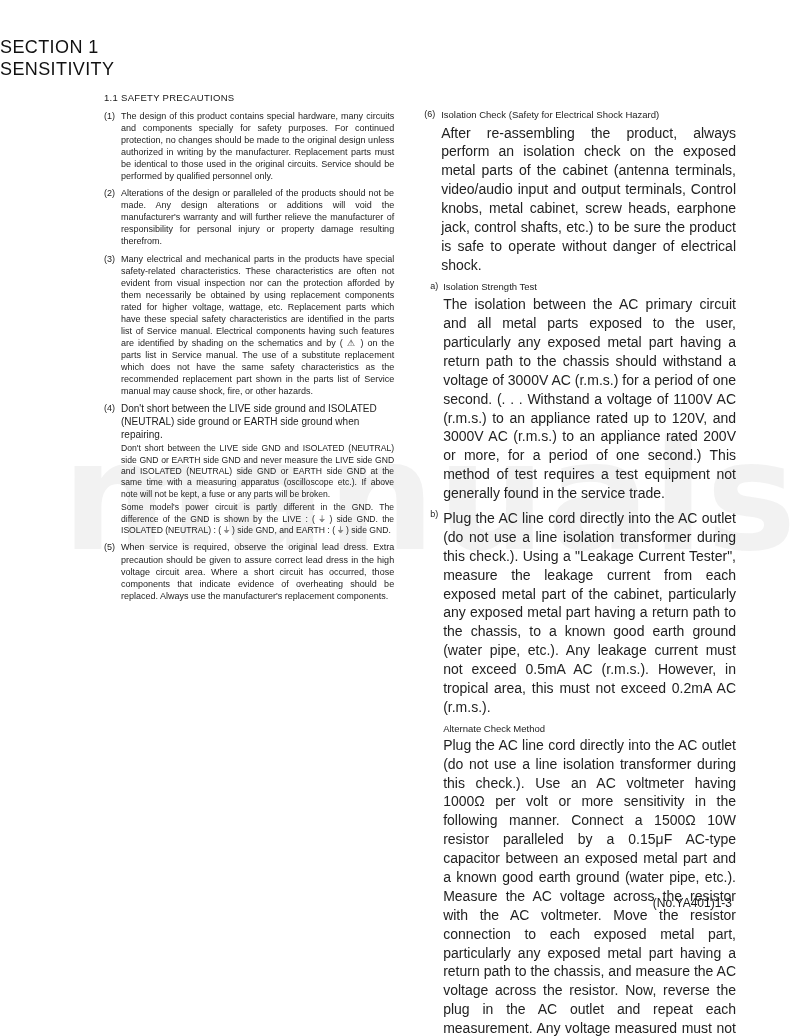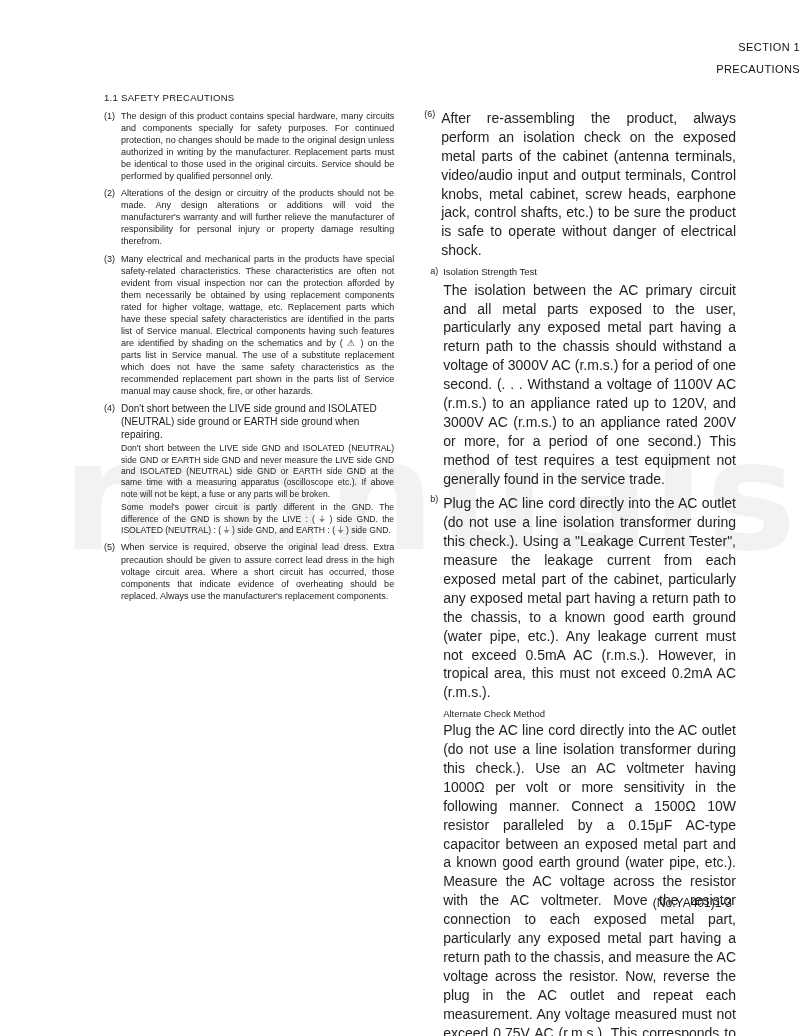--- a/index.html
+++ b/index.html
@@ -7,22 +7,22 @@
   body { width:800px; height:1036px; font-family:"Liberation Sans","DejaVu Sans",sans-serif; color:#1c1c1c; }
   .page { position:relative; width:800px; height:1036px; background:#ffffff; overflow:hidden; }
 
   .watermark {
     position:absolute; top:408px; left:62px; z-index:0;
     font-size:152px; font-weight:700; letter-spacing:2px;
     color:rgba(70,70,70,0.07); font-family:"DejaVu Sans",sans-serif;
     pointer-events:none; user-select:none; white-space:nowrap;
   }
 
-  .title { position:absolute; top:36px; left:0; width:100%; text-align:right;
-    font-size:11px; line-height:22px; letter-spacing:0.4px; color:#111; z-index:1; }
+  .title { position:absolute; top:36px; left:0; width:100%; text-align:left;
+    font-size:18px; line-height:22px; letter-spacing:0.4px; color:#111; z-index:1; }
 
   .content { position:absolute; top:92px; left:104px; width:632px; display:flex; gap:30px; z-index:1; }
   .col-left { width:294px; }
   .col-right { width:316px; padding-top:17px; }
 
   .sec-heading { font-size:9.5px; letter-spacing:0.3px; margin-bottom:7px; color:#161616; }
 
   .item { position:relative; padding-left:17px; margin-bottom:5px; font-size:9px; line-height:1.34; text-align:justify; }
   .item > .num { position:absolute; left:0; top:0; text-align:left; }
   .item .headline { font-size:10px; line-height:1.3; margin-bottom:2px; text-align:left; }
@@ -45,36 +45,36 @@
 </style>
 </head>
 <body>
 
 <div class="page">
 
   <div class="watermark">manuals</div>
 
   <div class="title">
     <div>SECTION 1</div>
-    <div>PRECAUTIONS</div>
+    <div>SENSITIVITY</div>
   </div>
 
   <div class="content">
 
     <div class="col-left">
       <div class="sec-heading">1.1   SAFETY PRECAUTIONS</div>
 
       <div class="item">
         <span class="num">(1)</span>
         <span>The design of this product contains special hardware, many circuits and components specially for safety purposes. For continued protection, no changes should be made to the original design unless authorized in writing by the manufacturer. Replacement parts must be identical to those used in the original circuits. Service should be performed by qualified personnel only.</span>
       </div>
 
       <div class="item">
         <span class="num">(2)</span>
-        <span>Alterations of the design or circuitry of the products should not be made. Any design alterations or additions will void the manufacturer's warranty and will further relieve the manufacturer of responsibility for personal injury or property damage resulting therefrom.</span>
+        <span>Alterations of the design or paralleled of the products should not be made. Any design alterations or additions will void the manufacturer's warranty and will further relieve the manufacturer of responsibility for personal injury or property damage resulting therefrom.</span>
       </div>
 
       <div class="item">
         <span class="num">(3)</span>
         <span>Many electrical and mechanical parts in the products have special safety-related characteristics. These characteristics are often not evident from visual inspection nor can the protection afforded by them necessarily be obtained by using replacement components rated for higher voltage, wattage, etc. Replacement parts which have these special safety characteristics are identified in the parts list of Service manual. Electrical components having such features are identified by shading on the schematics and by ( ⚠ ) on the parts list in Service manual. The use of a substitute replacement which does not have the same safety characteristics as the recommended replacement part shown in the parts list of Service manual may cause shock, fire, or other hazards.</span>
       </div>
 
       <div class="item">
         <span class="num">(4)</span>
         <div class="headline">Don't short between the LIVE side ground and ISOLATED (NEUTRAL) side ground or EARTH side ground when repairing.</div>
@@ -85,20 +85,21 @@
       <div class="item">
         <span class="num">(5)</span>
         <span>When service is required, observe the original lead dress. Extra precaution should be given to assure correct lead dress in the high voltage circuit area. Where a short circuit has occurred, those components that indicate evidence of overheating should be replaced. Always use the manufacturer's replacement components.</span>
       </div>
     </div>
 
     <div class="col-right">
 
       <div class="r-item">
         <span class="num">(6)</span>
+        <div class="h">Isolation Check (Safety for Electrical Shock Hazard)</div>
         <div class="body">After re-assembling the product, always perform an isolation check on the exposed metal parts of the cabinet (antenna terminals, video/audio input and output terminals, Control knobs, metal cabinet, screw heads, earphone jack, control shafts, etc.) to be sure the product is safe to operate without danger of electrical shock.</div>
       </div>
 
       <div class="sub-item">
         <span class="num">a)</span>
         <div class="h">Isolation Strength Test</div>
         <div class="body">The isolation between the AC primary circuit and all metal parts exposed to the user, particularly any exposed metal part having a return path to the chassis should withstand a voltage of 3000V AC (r.m.s.) for a period of one second. (. . . Withstand a voltage of 1100V AC (r.m.s.) to an appliance rated up to 120V, and 3000V AC (r.m.s.) to an appliance rated 200V or more, for a period of one second.) This method of test requires a test equipment not generally found in the service trade.</div>
       </div>
 
       <div class="sub-item">

